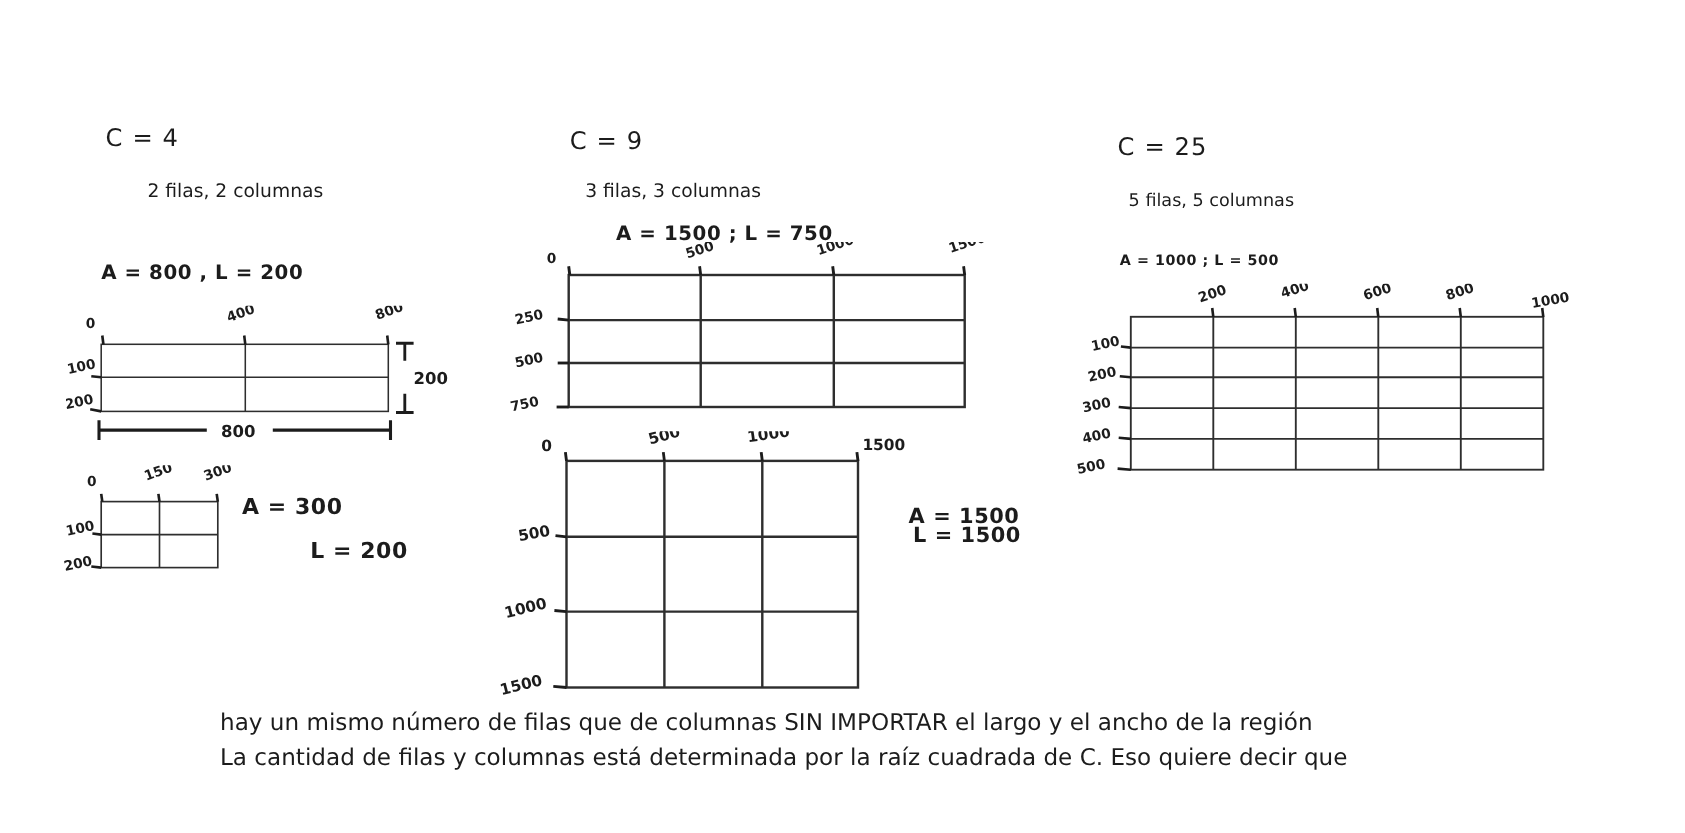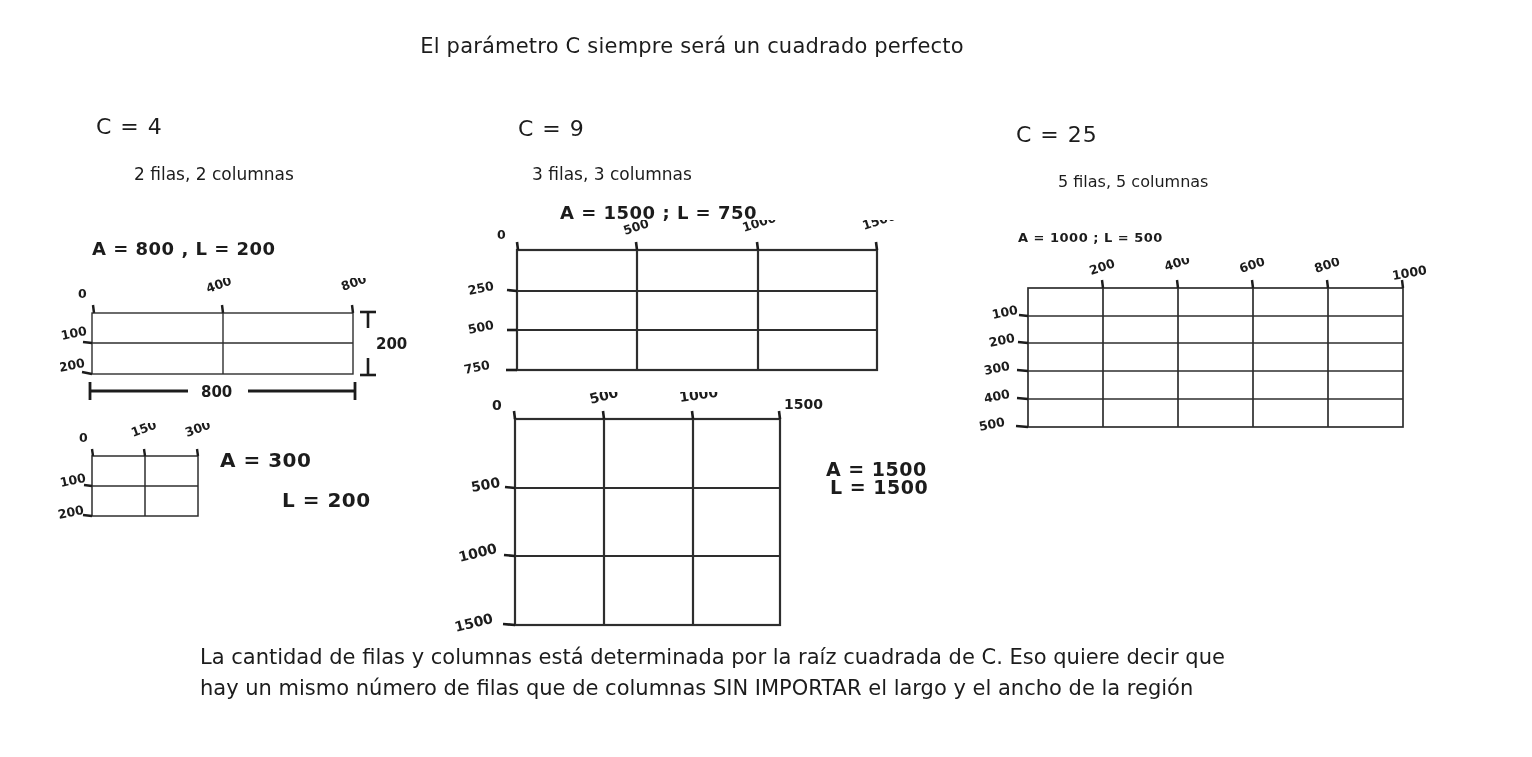--- a/index.html
+++ b/index.html
@@ -33,21 +33,20 @@
   }
   svg .tick { font-size: 12.5px; }
   svg .tick-lg { font-size: 14px; }
   svg .dim { font-size: 15px; }
 </style>
 </head>
 <body>
 
 <div class="canvas">
 
-  <div class="abs hand title">El parámetro C siempre será un cuadrado perfecto</div>
 
   <div class="abs hand c-label" style="left:96px; top:114px;">C = 4</div>
   <div class="abs hand subtitle" style="left:134px; top:164px;">2 filas, 2 columnas</div>
   <div class="abs hand grid-eq" style="left:92px; top:238px;">A = 800 ,   L = 200</div>
 
   <svg class="abs" style="left:60px; top:278px;" width="360" height="130">
     <g stroke="#2e2e2e" stroke-width="1.4">
       <rect x="32" y="35" width="261" height="61" fill="none"></rect>
       <line x1="163" y1="35" x2="163" y2="96"></line>
       <line x1="32" y1="65" x2="293" y2="65"></line>
@@ -154,21 +153,21 @@
     <text class="tick-lg" x="232" y="10" transform="rotate(-8 232 10)">1000</text>
     <text class="tick-lg" x="336" y="17">1500</text>
     <text class="tick-lg" x="24" y="100" transform="rotate(-10 24 100)">500</text>
     <text class="tick-lg" x="12" y="170" transform="rotate(-14 12 170)">1000</text>
     <text class="tick-lg" x="8" y="240" transform="rotate(-14 8 240)">1500</text>
   </svg>
   <div class="abs hand grid-eq" style="left:826px; top:442px; font-size:19px;margin-top:16px;">A = 1500</div>
   <div class="abs hand grid-eq" style="left:830px; top:476px; font-size:19px;">L = 1500</div>
 
   <div class="abs hand c-label" style="left:1016px; top:122px;">C = 25</div>
-  <div class="abs hand subtitle" style="left:1058px; top:172px; font-size:16px;">5 filas, 5 columnas</div>
+  <div class="abs hand subtitle" style="left:1026px; top:172px; font-size:16px;">5 filas, 5 columnas</div>
   <div class="abs hand grid-eq" style="left:1018px; top:230px; font-size:13px;">A = 1000   ;   L = 500</div>
 
   <svg class="abs" style="left:965px; top:258px;" width="490" height="182">
     <g stroke="#2e2e2e" stroke-width="1.7">
       <rect x="63" y="30" width="375" height="139" fill="none"></rect>
       <line x1="138" y1="30" x2="138" y2="169"></line>
       <line x1="213" y1="30" x2="213" y2="169"></line>
       <line x1="288" y1="30" x2="288" y2="169"></line>
       <line x1="363" y1="30" x2="363" y2="169"></line>
       <line x1="63" y1="58" x2="438" y2="58"></line>
@@ -194,17 +193,17 @@
     <text class="tick" x="351" y="15" transform="rotate(-18 351 15)">800</text>
     <text class="tick" x="428" y="22" transform="rotate(-10 428 22)">1000</text>
     <text class="tick" x="28" y="61" transform="rotate(-12 28 61)">100</text>
     <text class="tick" x="25" y="89" transform="rotate(-12 25 89)">200</text>
     <text class="tick" x="20" y="117" transform="rotate(-12 20 117)">300</text>
     <text class="tick" x="20" y="145" transform="rotate(-12 20 145)">400</text>
     <text class="tick" x="15" y="173" transform="rotate(-12 15 173)">500</text>
   </svg>
 
   <div class="abs hand footer">
+    <div>hay un mismo número de filas que de columnas SIN IMPORTAR el largo y el ancho de la región</div>
     <div>La cantidad de filas y columnas está determinada por la raíz cuadrada de C. Eso quiere decir que</div>
-    <div>hay un mismo número de filas que de columnas SIN IMPORTAR el largo y el ancho de la región</div>
   </div>
 
 </div>
 
 </body></html>

